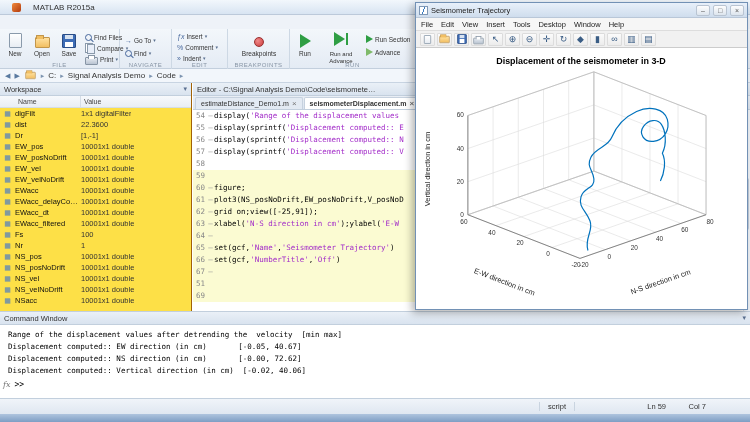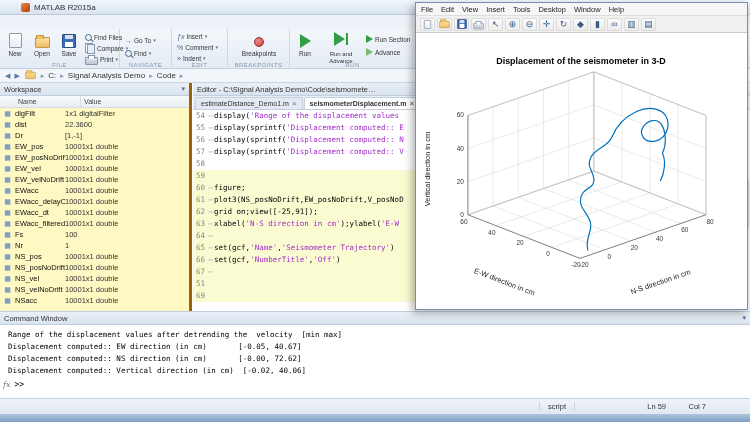--- a/index.html
+++ b/index.html
@@ -1,21 +1,21 @@
 <!DOCTYPE html>
 <html><head>
 <meta charset="utf-8">
 <style>
 *{margin:0;padding:0;box-sizing:border-box}
 html,body{width:750px;height:422px;overflow:hidden}
 body{font-family:"Liberation Sans",sans-serif;background:#fff}
 .app{position:relative;width:750px;height:422px;background:#eef2f8;outline:1px solid #6e8fb4;overflow:hidden}
 
 
-.titlebar{position:absolute;left:0;top:0;width:100%;height:15px;background:linear-gradient(#f2f7fc,#d8e4f2);border-bottom:1px solid #bcc9da;display:flex;align-items:center;gap:4px;padding:0 21px}
+.titlebar{position:absolute;left:0;top:0;width:100%;height:15px;background:linear-gradient(#f2f7fc,#d8e4f2);border-bottom:1px solid #bcc9da;display:flex;align-items:center;gap:12px;padding:0 12px}
 .logo{width:9px;height:9px;border-radius:2px;background:linear-gradient(135deg,#f08a3c,#b23a0e)}
 .titlebar .t{font-size:8px;color:#333}
 .winbtns{margin-left:auto;display:flex;gap:1px}
 .wbtn{width:14px;height:11px;font-size:7px;line-height:9px;text-align:center;color:#555;border:1px solid #b9c4d2;background:linear-gradient(#fdfdfd,#dde5ee);border-radius:2px}
 
 
 .tabrow{position:absolute;left:0;top:15px;width:100%;height:14px;background:linear-gradient(#dce7f3,#c6d6e8);border-bottom:1px solid #b3c3d6;display:flex;align-items:flex-end;padding-left:4px}
 .ts-tab{font-size:7.5px;color:#2a4a6b;padding:2px 8px;letter-spacing:.3px;border:1px solid transparent;border-bottom:none}
 .ts-tab.active{background:linear-gradient(#fbfdfe,#eef3f9);border-color:#b3c3d6;border-radius:2px 2px 0 0;color:#222}
 
@@ -57,29 +57,29 @@
 .nav-arrow{font-size:7px;color:#5a7aa0}
 .crumb{font-size:8px;color:#333}
 .crumb-sep{font-size:7px;color:#7c94b0}
 
 
 .main{position:absolute;left:0;top:83px;width:100%;height:228px;background:#fff}
 .panel-hd{height:13px;background:linear-gradient(#eaf0f7,#d9e3ef);border-bottom:1px solid #c2cfdd;display:flex;align-items:center;gap:4px;padding:0 4px;font-size:7.5px;color:#333}
 .panel-hd .spacer{flex:1}
 .hd-ic{font-size:7px;color:#5a7090}
 
-.workspace{position:absolute;left:0;top:0;width:192px;height:100%;border-right:3px solid #a16207;background:#fef9c3}
+.workspace{position:absolute;left:0;top:0;width:192px;height:100%;border-right:1px solid #a16207;background:#fde047}
 .ws-colhead{height:12px;background:linear-gradient(#f7f9fc,#e9eef5);border-bottom:1px solid #d5dde6;position:relative;font-size:7px;color:#444}
 .ws-colhead .c1{position:absolute;left:18px;top:2px}
 .ws-colhead .c2{position:absolute;left:84px;top:2px}
 .ws-colhead::after{content:"";position:absolute;left:80px;top:0;bottom:0;width:1px;background:#d5dde6}
 .ws-body{position:absolute;top:25px;bottom:0;left:0;right:0;overflow:hidden}
 .ws-row{height:11px;display:flex;align-items:center;font-size:7.5px}
 .ws-ico{width:15px;text-align:center;color:#4f7ec2;font-size:7px;flex:none}
-.ws-name{width:50px;color:#111;overflow:hidden;white-space:nowrap;flex:none}
+.ws-name{width:66px;color:#111;overflow:hidden;white-space:nowrap;flex:none}
 .ws-val{color:#333;overflow:hidden;white-space:nowrap}
 
 .editor{position:absolute;left:193px;top:0;right:0;height:100%;background:#fff}
 .ed-hd-title{overflow:hidden;white-space:nowrap;text-overflow:ellipsis;max-width:180px}
 .ed-tabbar{height:14px;background:linear-gradient(#e9eef5,#dbe4ef);border-bottom:1px solid #c2cfdd;display:flex;align-items:flex-end;padding-left:2px;gap:1px}
 .ed-tab{display:flex;align-items:center;gap:3px;font-size:7px;color:#333;padding:2px 5px;background:#e3eaf3;border:1px solid #c6d1de;border-bottom:none;border-radius:2px 2px 0 0;white-space:nowrap}
 .ed-tab.active{background:#fff;font-weight:bold}
 .ed-tab-close{color:#777;font-size:8px;line-height:6px}
 .ed-code{position:absolute;top:27px;left:0;right:7px;bottom:0;font-family:"DejaVu Sans Mono",monospace;font-size:7.5px;overflow:hidden;background:#fff}
 .code-line{height:12px;line-height:12px;display:flex;white-space:pre}
@@ -410,20 +410,28 @@
   </div>
 
   <div class="statusbar">
     <span class="status-mode">script</span>
     <span class="status-ln">Ln 59</span>
     <span class="status-col">Col 7</span>
   </div>
   <div class="frame-bottom"></div>
 
   <div class="figwin">
+    <div class="fig-title">
+      <span class="fig-ico"></span>
+      <span>Seismometer Trajectory</span>
+      <span class="spacer"></span>
+      <span class="wbtn">–</span>
+      <span class="wbtn">□</span>
+      <span class="wbtn">×</span>
+    </div>
     <div class="fig-menu">
         <span class="fmenu">File</span>
         <span class="fmenu">Edit</span>
         <span class="fmenu">View</span>
         <span class="fmenu">Insert</span>
         <span class="fmenu">Tools</span>
         <span class="fmenu">Desktop</span>
         <span class="fmenu">Window</span>
         <span class="fmenu">Help</span>
       </div>

